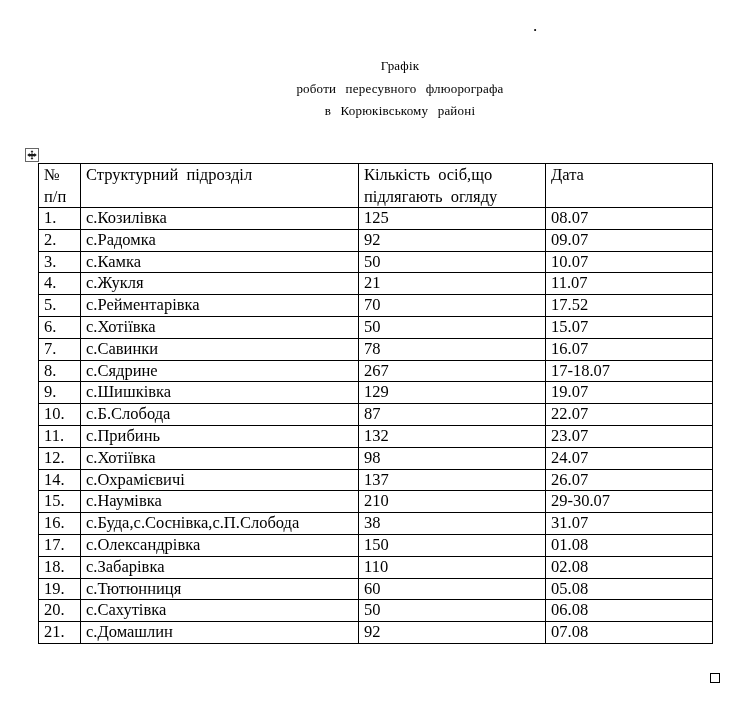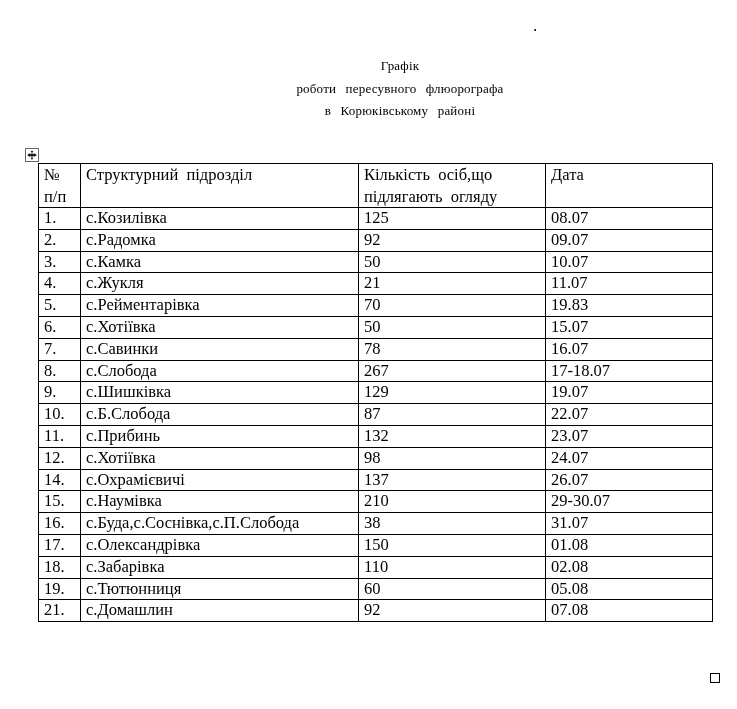--- a/index.html
+++ b/index.html
@@ -159,37 +159,37 @@
         <tr>
           <td>4.</td>
           <td>с.Жукля</td>
           <td>21</td>
           <td>11.07</td>
         </tr>
         <tr>
           <td>5.</td>
           <td>с.Рейментарівка</td>
           <td>70</td>
-          <td>19.83</td>
+          <td>17.52</td>
         </tr>
         <tr>
           <td>6.</td>
           <td>с.Хотіївка</td>
           <td>50</td>
           <td>15.07</td>
         </tr>
         <tr>
           <td>7.</td>
           <td>с.Савинки</td>
           <td>78</td>
           <td>16.07</td>
         </tr>
         <tr>
           <td>8.</td>
-          <td>с.Слобода</td>
+          <td>с.Сядрине</td>
           <td>267</td>
           <td>17-18.07</td>
         </tr>
         <tr>
           <td>9.</td>
           <td>с.Шишківка</td>
           <td>129</td>
           <td>19.07</td>
         </tr>
         <tr>
@@ -240,20 +240,26 @@
           <td>110</td>
           <td>02.08</td>
         </tr>
         <tr>
           <td>19.</td>
           <td>с.Тютюнниця</td>
           <td>60</td>
           <td>05.08</td>
         </tr>
         <tr>
+          <td>20.</td>
+          <td>с.Сахутівка</td>
+          <td>50</td>
+          <td>06.08</td>
+        </tr>
+        <tr>
           <td>21.</td>
           <td>с.Домашлин</td>
           <td>92</td>
           <td>07.08</td>
         </tr>
       </tbody>
   </table>
 
   <div class="resize-handle"></div>
 

